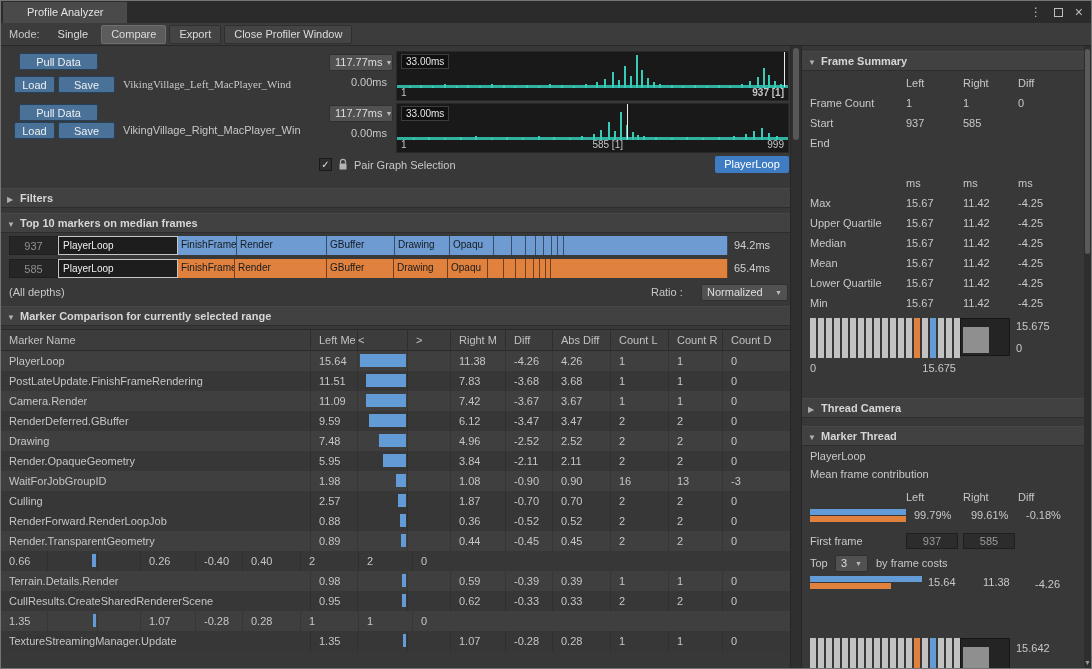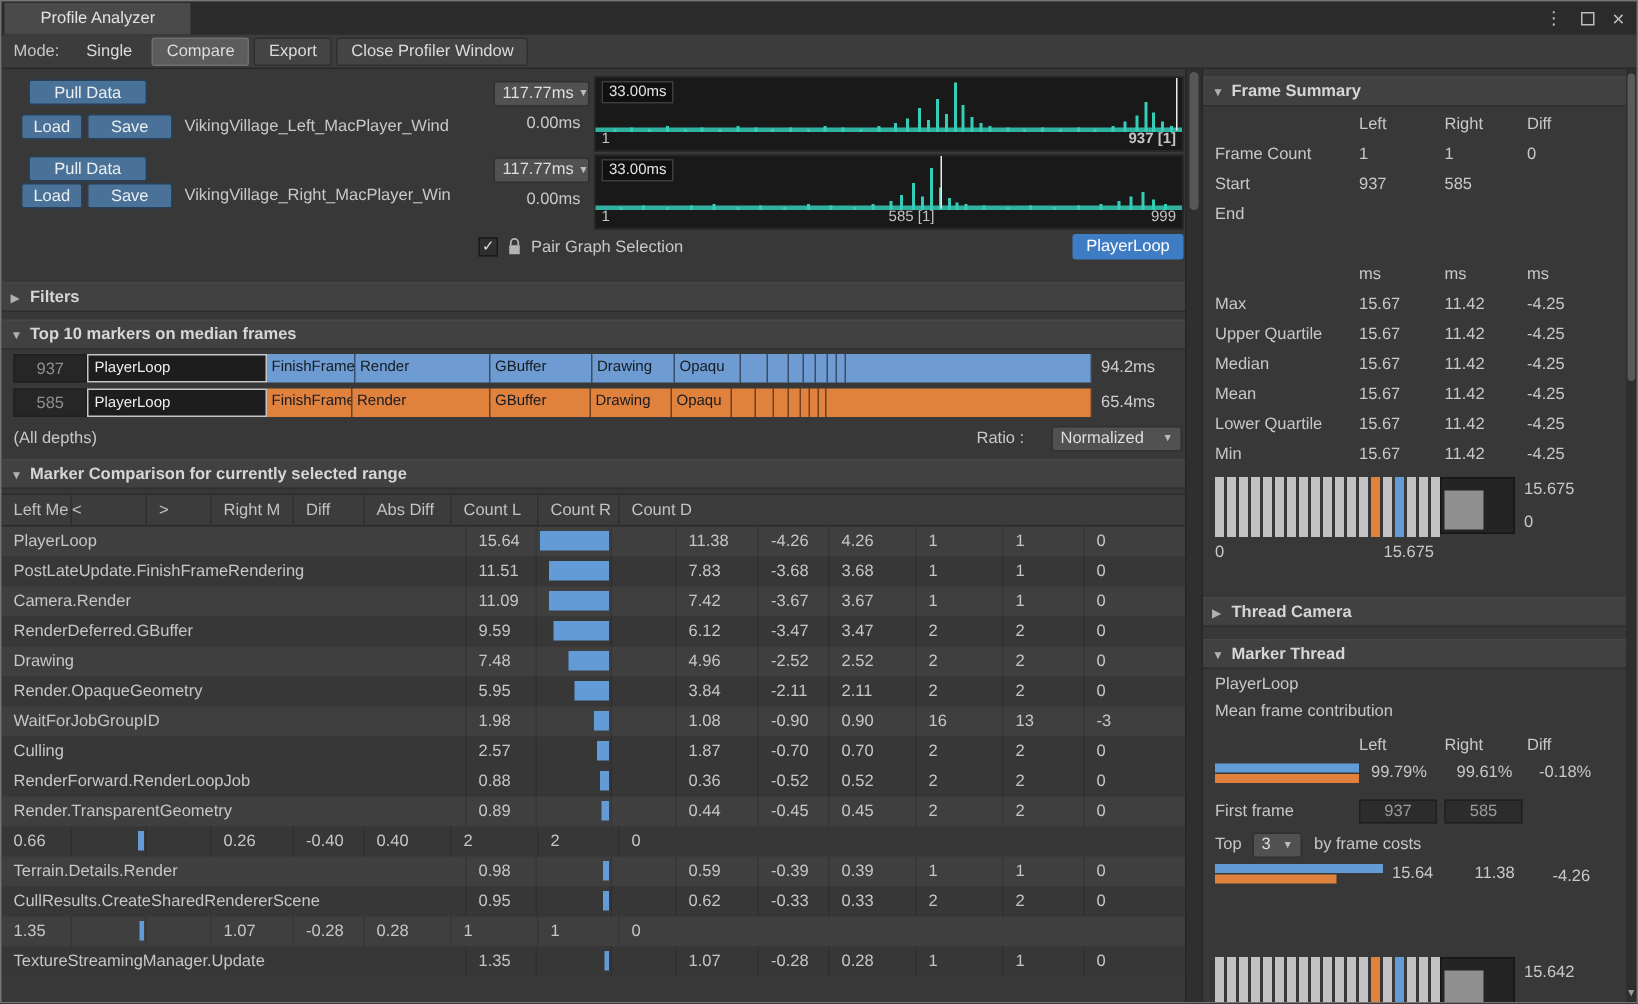--- a/index.html
+++ b/index.html
@@ -99,21 +99,21 @@
     <span class="tb-btn framed">Close Profiler Window</span>
   </div>
 
   <div class="main">
 
     <div class="left-area">
 
       <div class="btn-blue" style="left:18px;top:7px;width:79px;">Pull Data</div>
       <div class="btn-blue" style="left:13px;top:30px;width:41px;">Load</div>
       <div class="btn-blue" style="left:57px;top:30px;width:57px;">Save</div>
-      <div class="plain" style="left:122px;top:32px;">VikingVillage_Left_MacPlayer_Wind</div>
+      <div class="plain" style="left:122px;top:32px;font-family:Liberation Serif, serif;">VikingVillage_Left_MacPlayer_Wind</div>
       <div class="popup" style="left:328px;top:8px;width:64px;">
         <span>117.77ms</span>
         <span class="pa">▼</span>
       </div>
       <div class="plain" style="left:328px;top:30px;width:58px;text-align:right;">0.00ms</div>
 
       <div class="graph" style="top:5px;">
         <div class="plot">
             <div class="baseline"></div>
             <div class="spike" style="left: 3%; height: 2px;"></div>
@@ -279,20 +279,21 @@
       <div class="plain" style="left:650px;top:240px;">Ratio :</div>
       <div class="popup" style="left:700px;top:238px;width:87px;">
         <span>Normalized</span>
         <span class="pa">▼</span>
       </div>
 
       <div class="sect" style="top:260px;">
         <span class="arrow">▼</span><span>Marker Comparison for currently selected range</span>
       </div>
       <div class="thead" id="thead">
+          <div class="th c0">Marker Name</div>
           <div class="th c1">Left Me</div>
           <div class="th c2">&lt;</div>
           <div class="th c3">&gt;</div>
           <div class="th c4">Right M</div>
           <div class="th c5">Diff</div>
           <div class="th c6">Abs Diff</div>
           <div class="th c7">Count L</div>
           <div class="th c8">Count R</div>
           <div class="th c9">Count D</div>
         </div>

